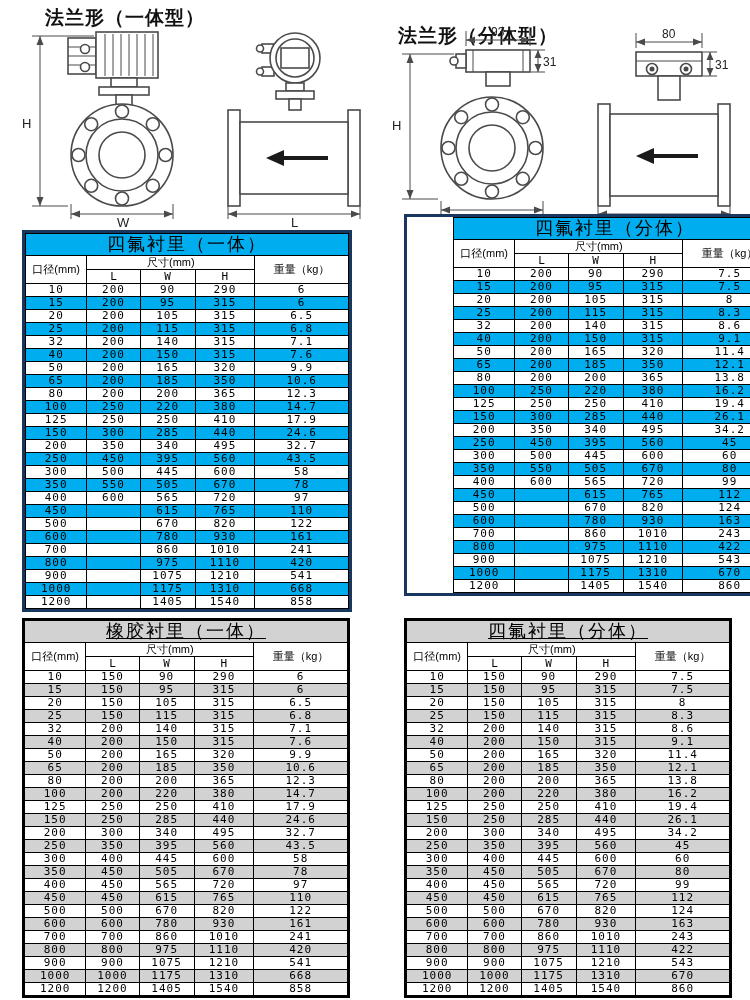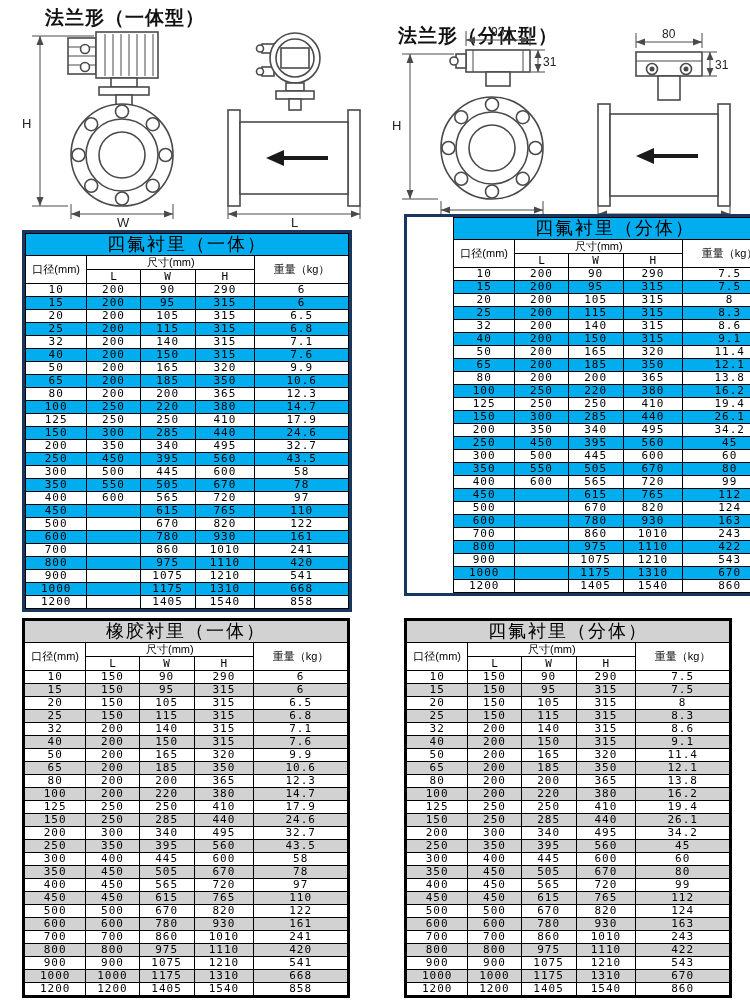--- a/index.html
+++ b/index.html
@@ -19,21 +19,21 @@
   table{border-collapse:collapse;table-layout:fixed;width:100%;
         font-family:"DejaVu Sans Mono","Liberation Mono",monospace;}
   th,td{border:1px solid #000;text-align:center;padding:0;overflow:hidden;white-space:nowrap;}
   td{height:12px;line-height:12px;font-size:11px;letter-spacing:1px;}
   th.ttl{height:21px;line-height:21px;font-size:18px;font-weight:normal;
          font-family:"Liberation Sans",sans-serif;letter-spacing:2px;}
   th.hd{height:13px;line-height:13px;font-size:11px;font-weight:normal;
         font-family:"Liberation Sans",sans-serif;}
   th.hd2{height:13px;line-height:13px;font-size:11px;font-weight:normal;}
   .blue th.ttl{background:#00AEEF;}
-  .gray th.ttl{background:#D2D2D2;}
+  .gray th.ttl{background:#D2D2D2;text-decoration:underline;}
   .blue tr.alt td{background:#00AEEF;}
   .gray tr.alt td{background:#D2D2D2;}
   col.c0{width:19%;} col.c1{width:16.5%;} col.c2{width:17%;} col.c3{width:18.5%;} col.c4{width:29%;}
   .fl{fill:#fff;stroke:#4a4a4a;stroke-width:1.6;}
   .dim{fill:none;stroke:#4a4a4a;stroke-width:1;}
   .ah{fill:#4a4a4a;stroke:none;}
   .dtx{font:13px "Liberation Sans",sans-serif;fill:#222;}
   .dtx2{font:12px "Liberation Sans",sans-serif;fill:#222;}
   .flow{stroke:#1a1a1a;stroke-width:4;}
   .flowh{fill:#1a1a1a;stroke:none;}

